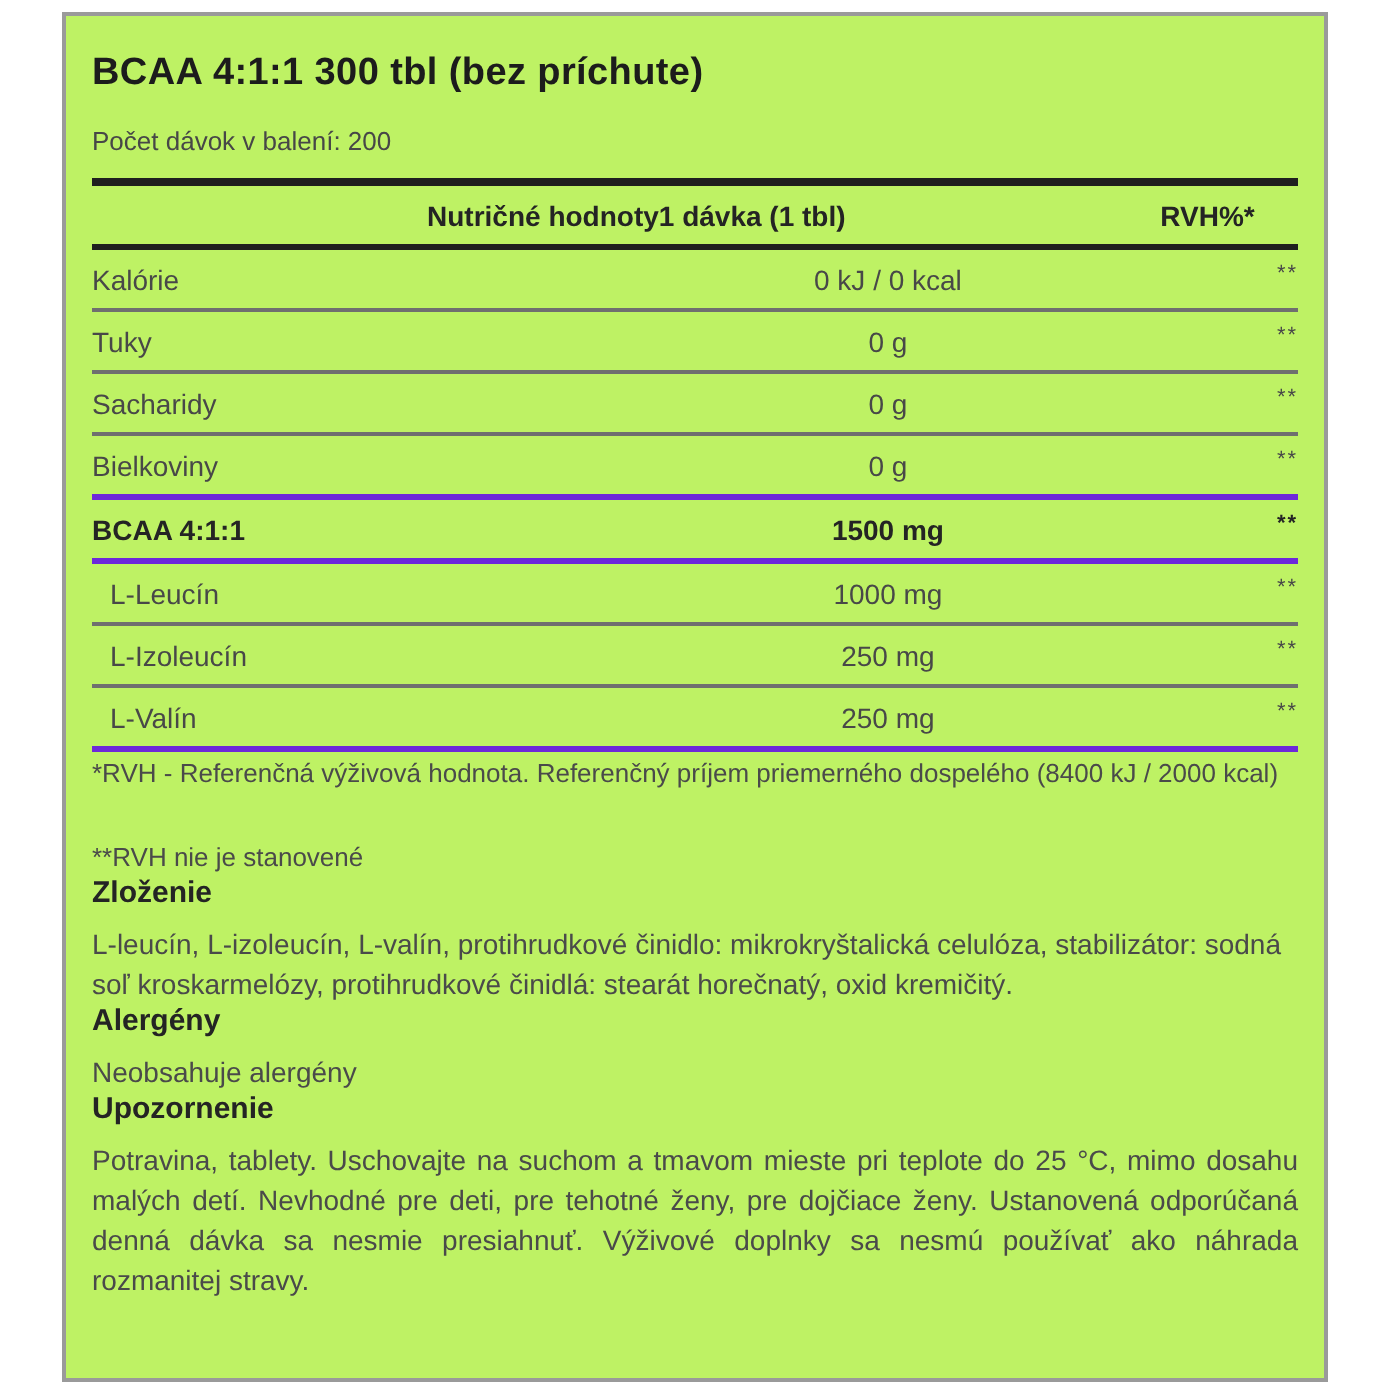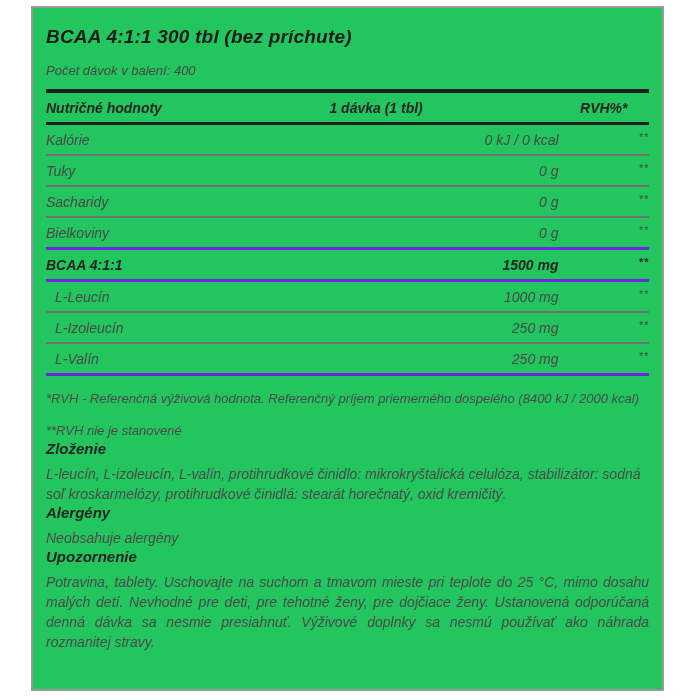--- a/index.html
+++ b/index.html
@@ -8,23 +8,22 @@
     background: #ffffff;
     font-family: "Liberation Sans", sans-serif;
     color: #3d3d3d;
     overflow: hidden;
   }
   .label-box {
     position: absolute;
     left: 31px; top: 6px;
     width: 633px; height: 685px;
     border: 2px solid #9a9a9a;
-    background: #22c55e;
+    background: #bef264;
     padding: 12px 13px 10px 13px;
-    font-style: italic;
   }
   .product-title {
     font-size: 19px;
     font-weight: bold;
     color: #1c1c1c;
     margin: 6px 0 12px 0;
     letter-spacing: 0.2px;
   }
   .meta-line {
     font-size: 13px;
@@ -42,77 +41,77 @@
   table.nutrition col.c-rvh   { width: 15%; }
   table.nutrition thead tr {
     border-top: 4px solid #1f1f1f;
     border-bottom: 3px solid #1f1f1f;
   }
   table.nutrition th {
     font-size: 14px;
     font-weight: bold;
     color: #242424;
     padding: 7px 0 6px 0;
-    text-align: left;
+    text-align: right;
   }
   table.nutrition th.value-col { text-align: left; }
   table.nutrition th.rvh-col   { text-align: center; }
   table.nutrition tbody tr {
     border-bottom: 2px solid #6f6f6f;
   }
   table.nutrition tbody tr.thick {
     border-bottom: 3px solid #6d28d9;
   }
   table.nutrition td {
     font-size: 14px;
     color: #484848;
     padding: 7px 0 6px 0;
   }
-  table.nutrition td.value { text-align: right; }
+  table.nutrition td.value { text-align: center; }
   table.nutrition td.rvh {
     text-align: right;
     font-size: 11px;
     letter-spacing: 1px;
   }
   table.nutrition td.rvh span {
     position: relative; top: -3px;
   }
   table.nutrition tr.bold-row td {
     font-weight: bold;
     color: #242424;
   }
   table.nutrition tr.indent-row td.label { padding-left: 9px; }
   .footnote {
     font-size: 13px;
     color: #4a4a4a;
     line-height: 18px;
-    margin-top: 14px;
+    margin-top: 2px;
   }
-  .footnote.second { margin-top: 14px; }
+  .footnote.second { margin-top: 24px; }
   .section-heading {
     font-size: 15px;
     font-weight: bold;
     color: #242424;
     margin-bottom: 7px;
   }
   .section-text {
     font-size: 14px;
     color: #4a4a4a;
     line-height: 20px;
   }
   .section-text.justified { text-align: justify; }
 </style>
 </head>
 <body>
 
 <div class="label-box">
 
   <div class="product-title">BCAA 4:1:1 300 tbl (bez príchute)</div>
 
-  <div class="meta-line">Počet dávok v balení: 400</div>
+  <div class="meta-line">Počet dávok v balení: 200</div>
 
   <table class="nutrition">
     <colgroup>
       <col class="c-label">
         <col class="c-value">
         <col class="c-rvh">
     </colgroup>
     <thead>
       <tr>
         <th>Nutričné hodnoty</th>

